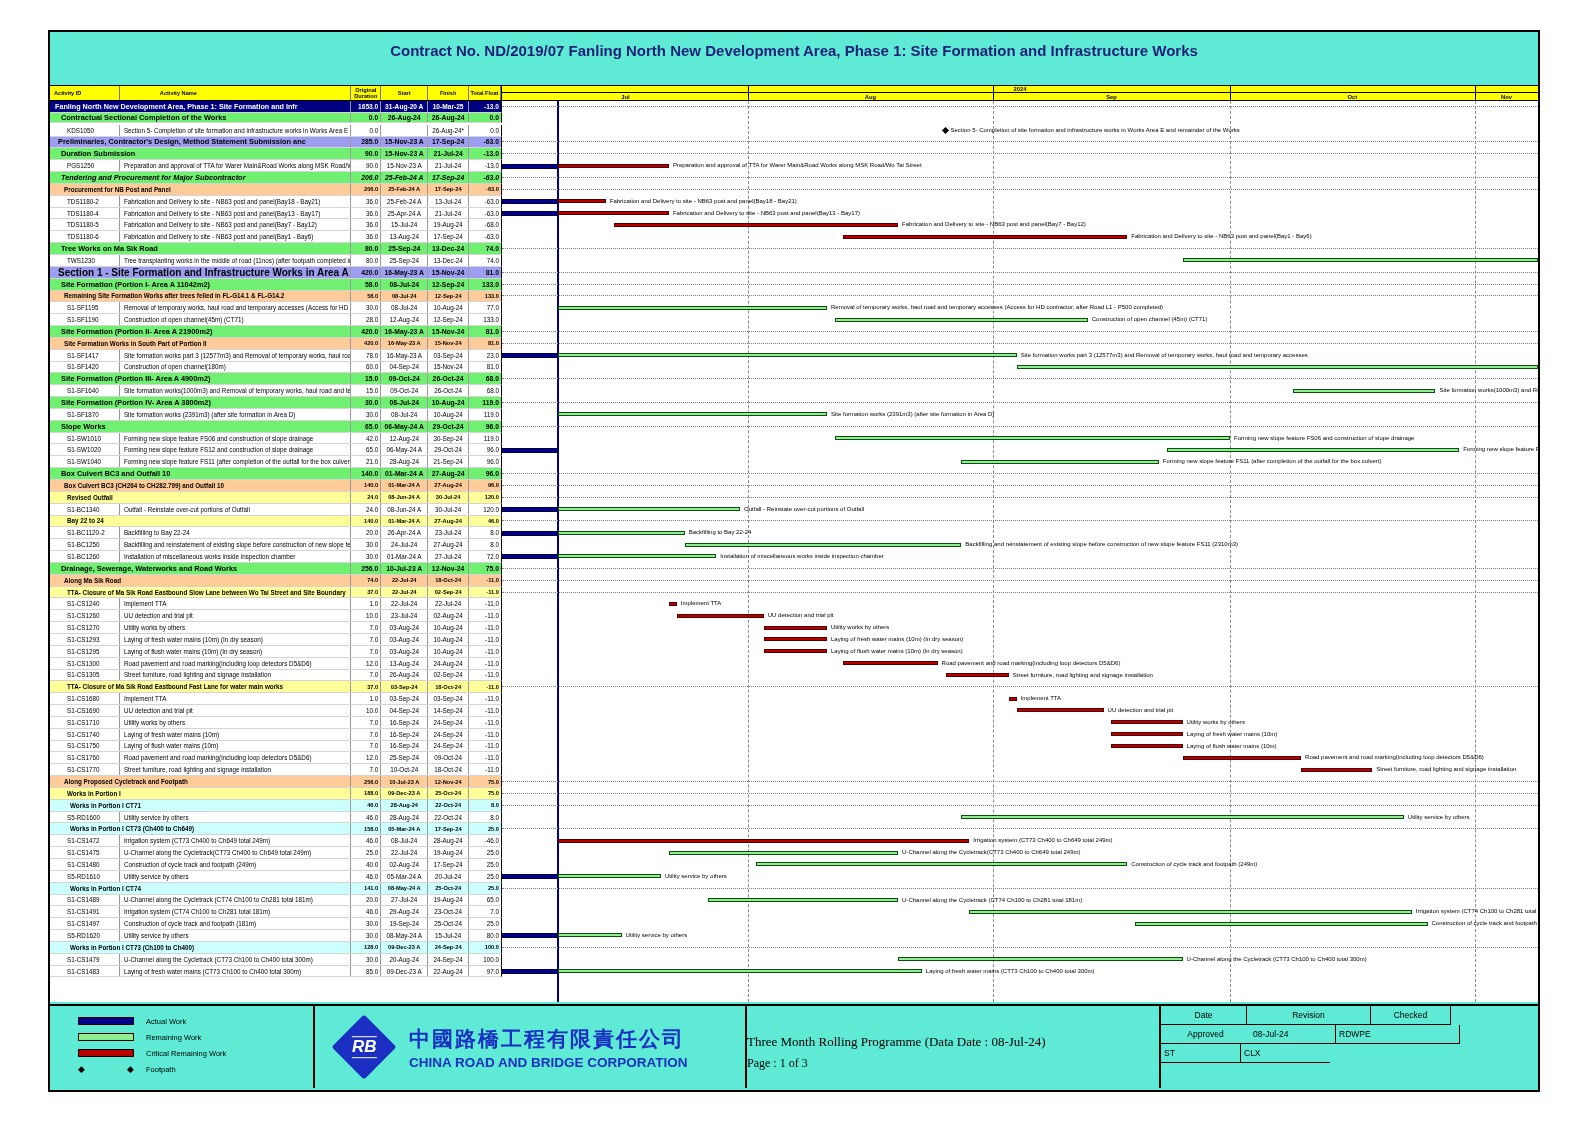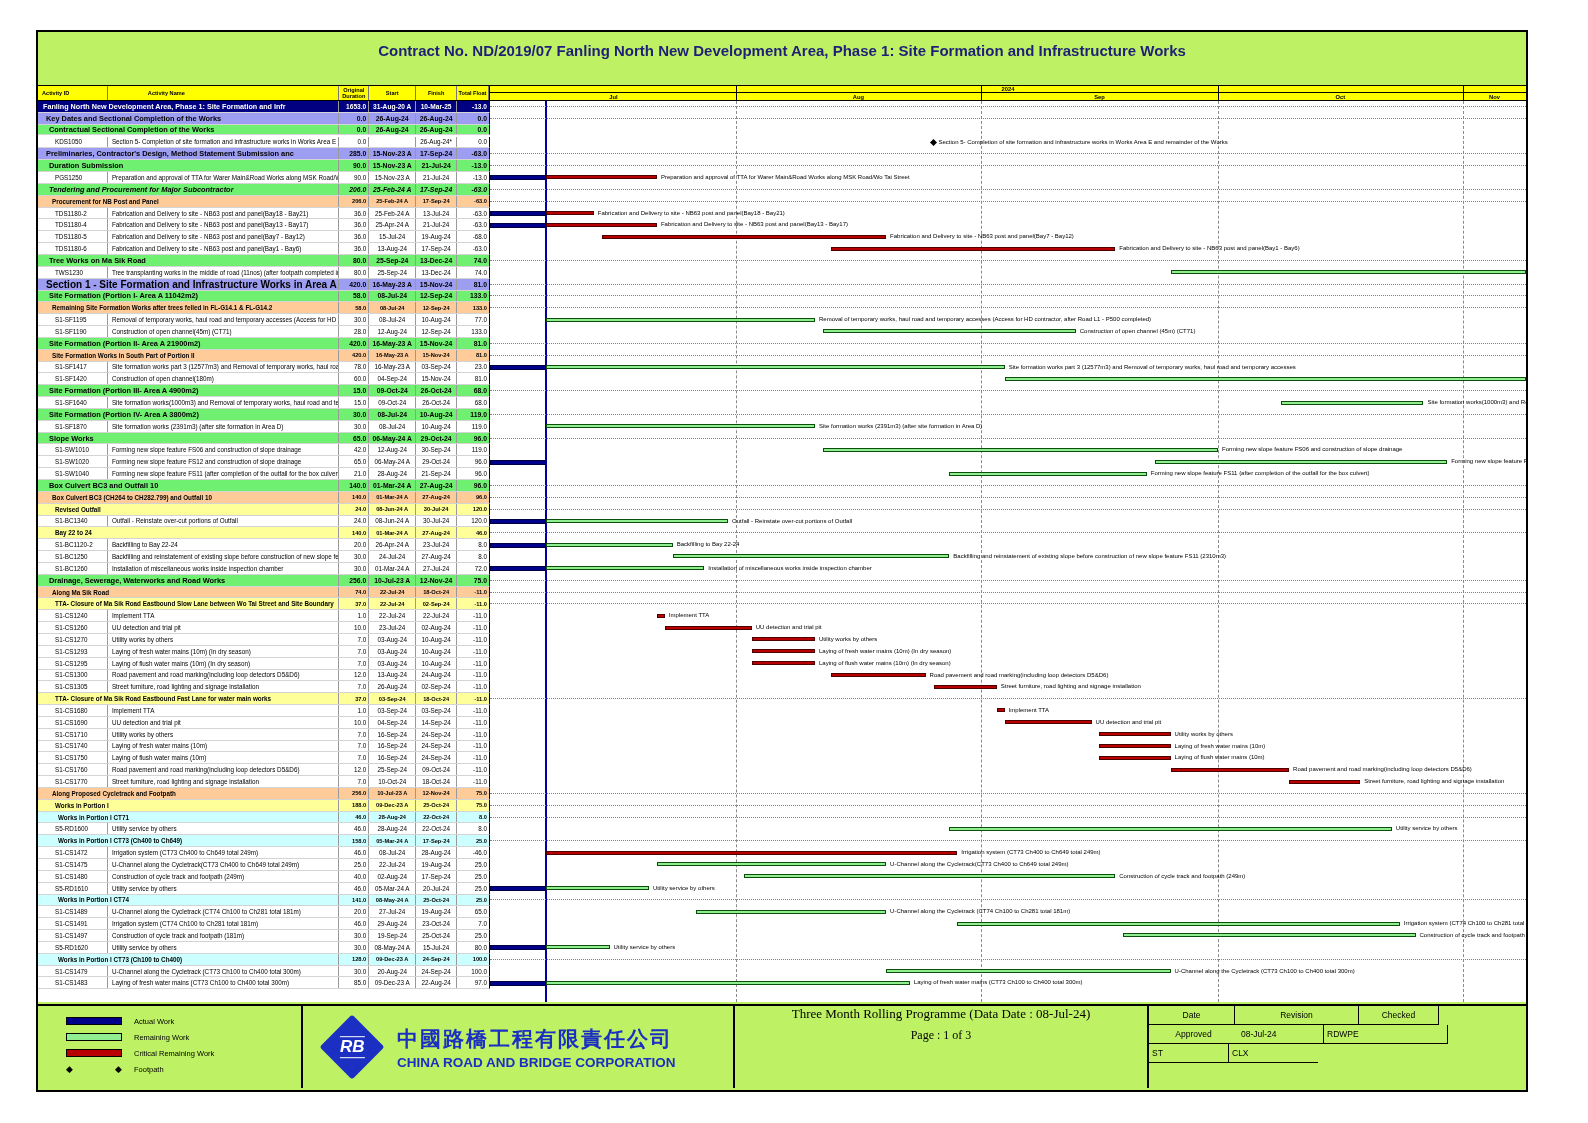--- a/index.html
+++ b/index.html
@@ -1,17 +1,17 @@
 <!DOCTYPE html>
 <html><head>
 <meta charset="utf-8">
 <style>
   * { margin:0; padding:0; box-sizing:border-box; }
   html,body { width:1588px; height:1123px; background:#ffffff; font-family:"Liberation Sans",sans-serif; }
-  #sheet { position:absolute; left:36px; top:30px; width:1492px; height:1062px; border:2px solid #000; background:#bef264; }
+  #sheet { position:absolute; left:48px; top:30px; width:1492px; height:1062px; border:2px solid #000; background:#5eead4; }
   #title { position:absolute; left:0; top:10px; width:100%; text-align:center; font-size:15px; font-weight:bold; color:#1f1f78; }
   
   #grid { position:absolute; left:0; top:53px; width:1488px; height:917px; border-top:1px solid #000; }
   #ghead { display:flex; height:15px; border-bottom:1px solid #000; background:#ffff00; font-size:5.6px; font-weight:bold; }
   .hl { display:flex; width:452px; border-right:1px solid #000; }
   .hc { border-right:1px solid #777; display:flex; align-items:center; justify-content:center; text-align:center; line-height:6px; overflow:hidden; }
   #ghead .hc:nth-child(1){ justify-content:flex-start; padding-left:4px; }
   #ghead .hc:nth-child(2){ justify-content:flex-start; padding-left:40px; }
   .hr { position:relative; width:1036px; overflow:hidden; }
   #yearrow { position:absolute; left:0; top:0; width:100%; height:7px; border-bottom:1px solid #000; text-align:center; font-size:5.8px; font-weight:bold; line-height:7px; }
@@ -46,21 +46,21 @@
   #f-legend { width:265px; padding:7px 0 0 28px; }
   .leg-item { display:flex; align-items:center; height:16px; }
   .leg-swatch { width:56px; height:8px; border:1px solid #000; margin-right:12px; }
   .leg-label { font-size:7.5px; }
   .leg-ms { width:56px; margin-right:12px; display:flex; justify-content:space-between; font-size:9px; line-height:9px; }
   #f-logo { width:432px; display:flex; align-items:center; padding-left:14px; }
   #logo-diamond { width:46px; height:46px; background:#1b2fc2; transform:rotate(45deg); margin:0 22px 0 12px; display:flex; align-items:center; justify-content:center; border-radius:3px; }
   #logo-diamond span { transform:rotate(-45deg); color:#fff; font-weight:bold; font-style:italic; font-size:17px; border-top:1.5px solid #fff; border-bottom:1.5px solid #fff; line-height:20px; }
   #logo-text .cn { font-size:21px; font-weight:bold; color:#1b2fc2; letter-spacing:2px; }
   #logo-text .en { font-size:13.5px; font-weight:bold; color:#1b2fc2; margin-top:2px; }
-  #f-center { width:414px; font-family:"Liberation Serif",serif; text-align:center; padding-top:0; }
+  #f-center { width:414px; font-family:"Liberation Serif",serif; text-align:left; padding-top:28px; }
   #f-center .l1 { font-size:13px; }
   #f-center .l2 { font-size:12px; margin-top:6px; }
   #f-sign { flex:1; border-right:none; font-size:8.5px; }
   #sign-grid { display:flex; flex-wrap:wrap; }
   .sg-cell { border-right:1px solid #000; border-bottom:1px solid #000; height:19px; display:flex; align-items:center; justify-content:center; }
   .sg-val { justify-content:flex-start; padding-left:3px; }
   .sg-c1 { width:86px; } .sg-c2 { width:124px; } .sg-c3 { width:80px; } .sg-c4 { width:89px; border-right:none; }
 </style>
 </head>
 <body>
@@ -105,32 +105,20 @@
               <div class="cell c-grp" style="font-size: 7.2px; padding-left: 5px;">Fanling North New Development Area, Phase 1: Site Formation and Infr</div>
               <div class="cell c-dur" style="font-size: 6.6px;">1653.0</div>
               <div class="cell c-start" style="font-size: 6.6px;">31-Aug-20 A</div>
               <div class="cell c-fin" style="font-size: 6.6px;">10-Mar-25</div>
               <div class="cell c-fl" style="font-size: 6.6px;">-13.0</div>
             </div>
             <div class="chart">
               <div class="gline" style="top: 4.92763px;"></div>
             </div>
           </div>
-          <div class="row" style="height: 11.8553px;">
-            <div class="lpanel" style="background: rgb(157, 157, 242); font-weight: bold;">
-              <div class="cell c-grp" style="font-size: 7.4px; padding-left: 8px;">Key Dates and Sectional Completion of the Works</div>
-              <div class="cell c-dur" style="font-size: 6.8px;">0.0</div>
-              <div class="cell c-start" style="font-size: 6.8px;">26-Aug-24</div>
-              <div class="cell c-fin" style="font-size: 6.8px;">26-Aug-24</div>
-              <div class="cell c-fl" style="font-size: 6.8px;">0.0</div>
-            </div>
-            <div class="chart">
-              <div class="gline" style="top: 4.92763px;"></div>
-            </div>
-          </div>
           <div class="row" style="height: 11.8553px; flex-direction: column;">
             <div class="lpanel" style="background: rgb(112, 240, 112); font-weight: bold;">
               <div class="cell c-grp" style="font-size: 7.4px; padding-left: 11px;">Contractual Sectional Completion of the Works</div>
               <div class="cell c-dur" style="font-size: 6.8px;">0.0</div>
               <div class="cell c-start" style="font-size: 6.8px;">26-Aug-24</div>
               <div class="cell c-fin" style="font-size: 6.8px;">26-Aug-24</div>
               <div class="cell c-fl" style="font-size: 6.8px;">0.0</div>
             </div>
             <div class="chart">
               <div class="gline" style="top: 4.92763px;"></div>

